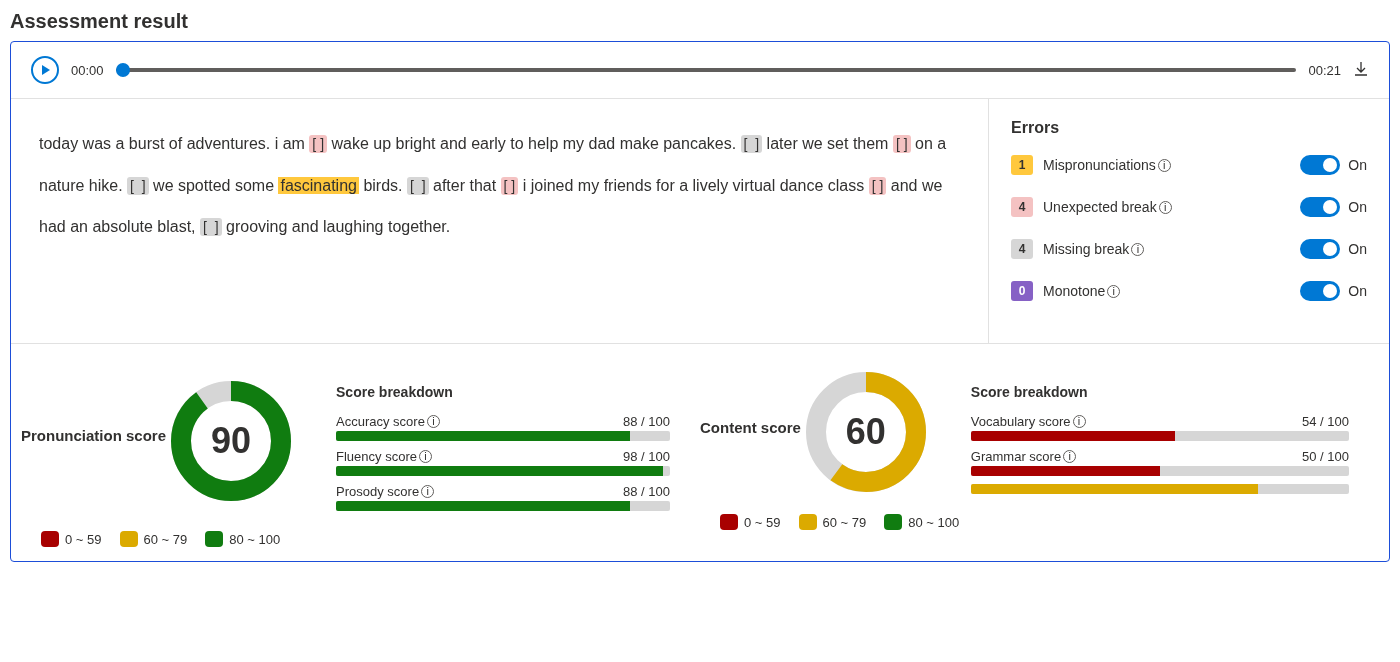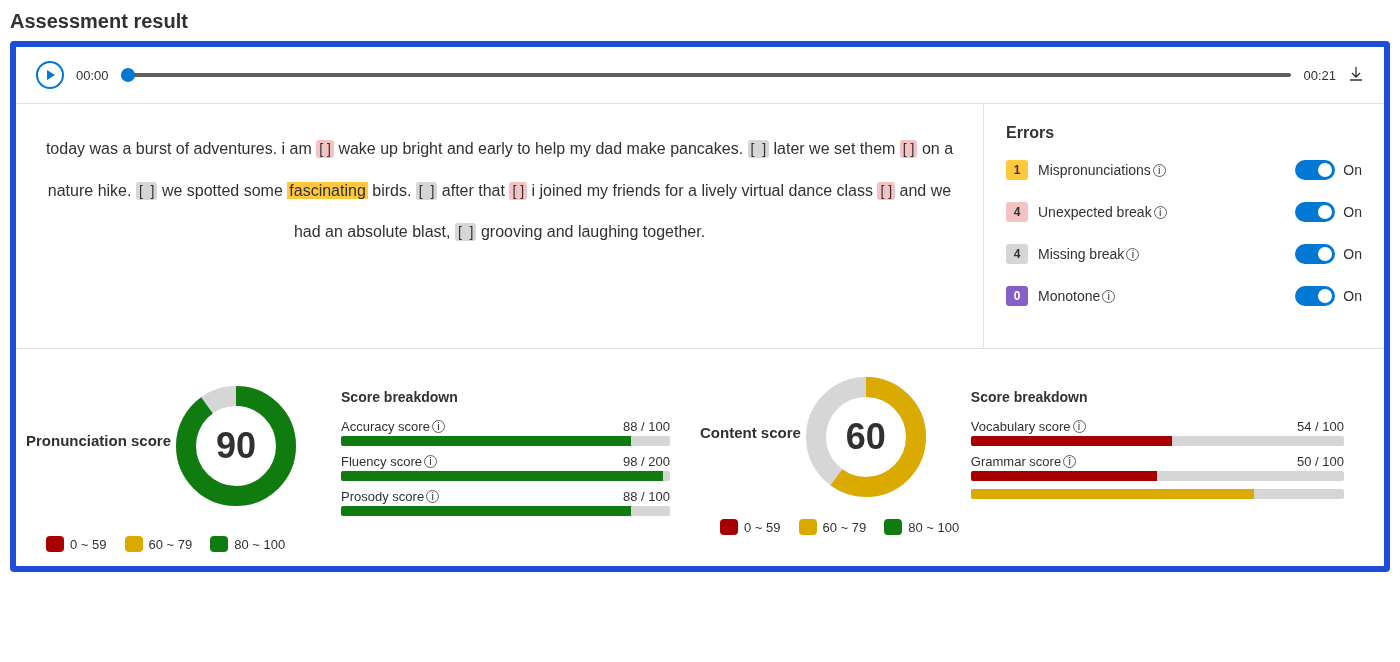--- a/index.html
+++ b/index.html
@@ -1,30 +1,30 @@
 <!DOCTYPE html>
 <html><head>
 <meta charset="utf-8">
 <style>
 * { box-sizing: border-box; margin: 0; padding: 0; }
 body { font-family: "Segoe UI", Arial, sans-serif; font-size: 14px; color: #323130; background: #fff; padding: 10px; }
 .page-title { font-weight: 600; font-size: 20px; margin-bottom: 8px; }
-.card { border: 6px solid #1d4ed8; border-radius: 4px; overflow: hidden; }
+.card { border: 1px solid #1d4ed8; border-radius: 4px; overflow: hidden; }
 .player-row { display: flex; align-items: center; padding: 14px 20px; border-bottom: 1px solid #e1e1e1; gap: 12px; }
 .play-btn { width: 28px; height: 28px; border: 2px solid #0078d4; border-radius: 50%; display: flex; align-items: center; justify-content: center; cursor: pointer; }
 .play-tri { width: 0; height: 0; border-left: 8px solid #0078d4; border-top: 5px solid transparent; border-bottom: 5px solid transparent; margin-left: 2px; }
 .time-txt { font-size: 13px; }
 .progress-wrap { flex: 1; position: relative; height: 20px; display: flex; align-items: center; }
 .progress-bar { width: 100%; height: 4px; background: #605e5c; border-radius: 2px; }
 .progress-thumb { position: absolute; left: 0; width: 14px; height: 14px; background: #0078d4; border-radius: 50%; top: 3px; }
 .dl-icon svg { width: 16px; height: 16px; }
 .body-row { display: flex; }
 .transcript { flex: 1; padding: 24px 28px; border-right: 1px solid #e1e1e1; }
 .sample-label { font-style: italic; font-weight: 600; font-size: 16px; margin-bottom: 22px; }
-.transcript-text { font-size: 16px; line-height: 2.6; text-align: center; }
+.transcript-text { font-size: 16px; line-height: 2.6; }
 .mark-break { display: inline-block; background: #f4c2c2; border-radius: 3px; padding: 0 3px; font-size: 14px; line-height: 18px; }
 .mark-miss { display: inline-block; background: #d6d6d6; border-radius: 3px; padding: 0 3px; font-size: 14px; line-height: 18px; }
 .mark-mis { background: #ffc83d; padding: 0 2px; }
 .errors-panel { width: 400px; padding: 20px 22px; }
 .errors-title { font-weight: 600; font-size: 16px; margin-bottom: 18px; }
 .err-row { display: flex; align-items: center; margin-bottom: 22px; }
 .err-badge { width: 22px; height: 20px; border-radius: 3px; display: flex; align-items: center; justify-content: center; font-size: 12px; font-weight: 600; margin-right: 10px; }
 .badge-yellow { background: #ffc83d; }
 .badge-pink { background: #f4c2c2; }
 .badge-grey { background: #d6d6d6; }
@@ -157,21 +157,21 @@
           <span>Accuracy score<span class="info-ic">i</span></span>
           <span>88 / 100</span>
         </div>
         <div class="bar-bg">
                 <div class="bar-fill fill-green" style="width:88%"></div>
               </div>
       </div>
       <div class="bar-row">
         <div class="bar-labels">
           <span>Fluency score<span class="info-ic">i</span></span>
-          <span>98 / 200</span>
+          <span>98 / 100</span>
         </div>
         <div class="bar-bg">
                 <div class="bar-fill fill-green" style="width:98%"></div>
               </div>
       </div>
       <div class="bar-row">
         <div class="bar-labels">
           <span>Prosody score<span class="info-ic">i</span></span>
           <span>88 / 100</span>
         </div>

